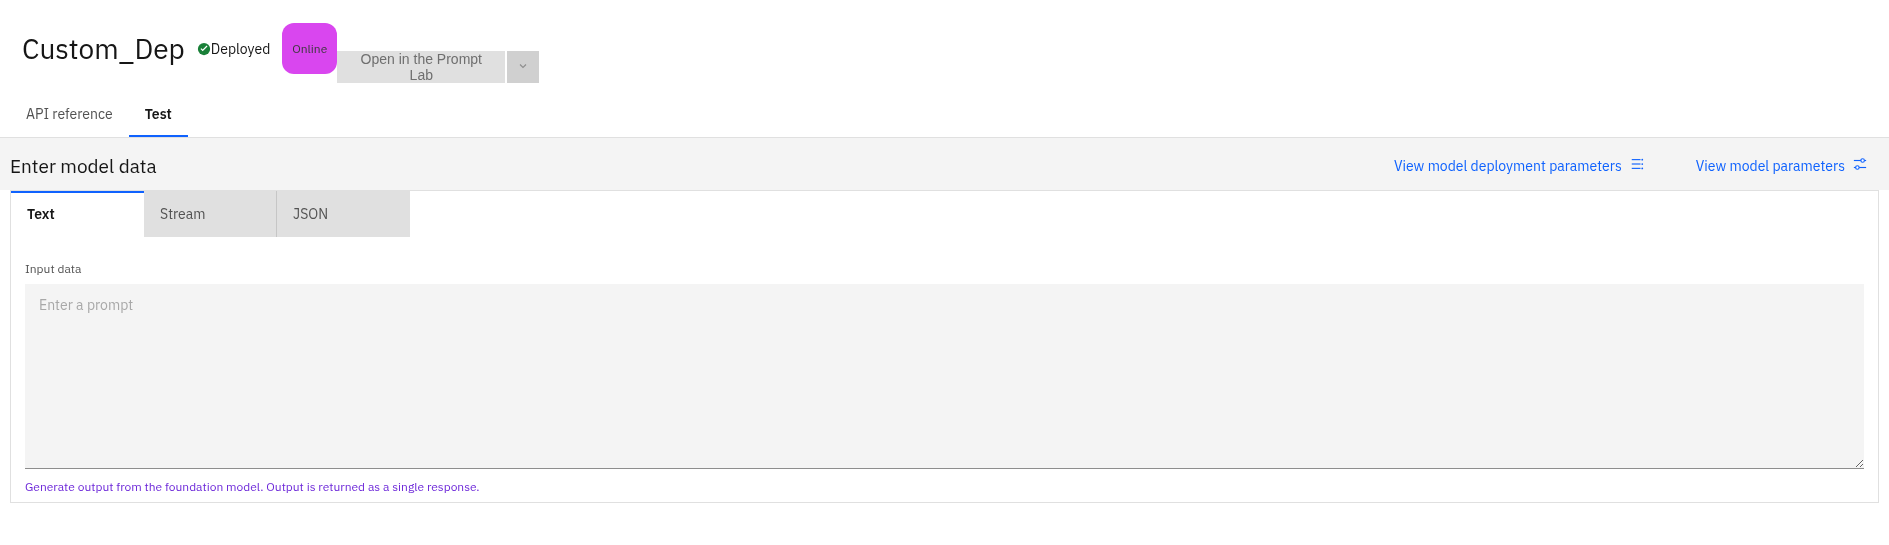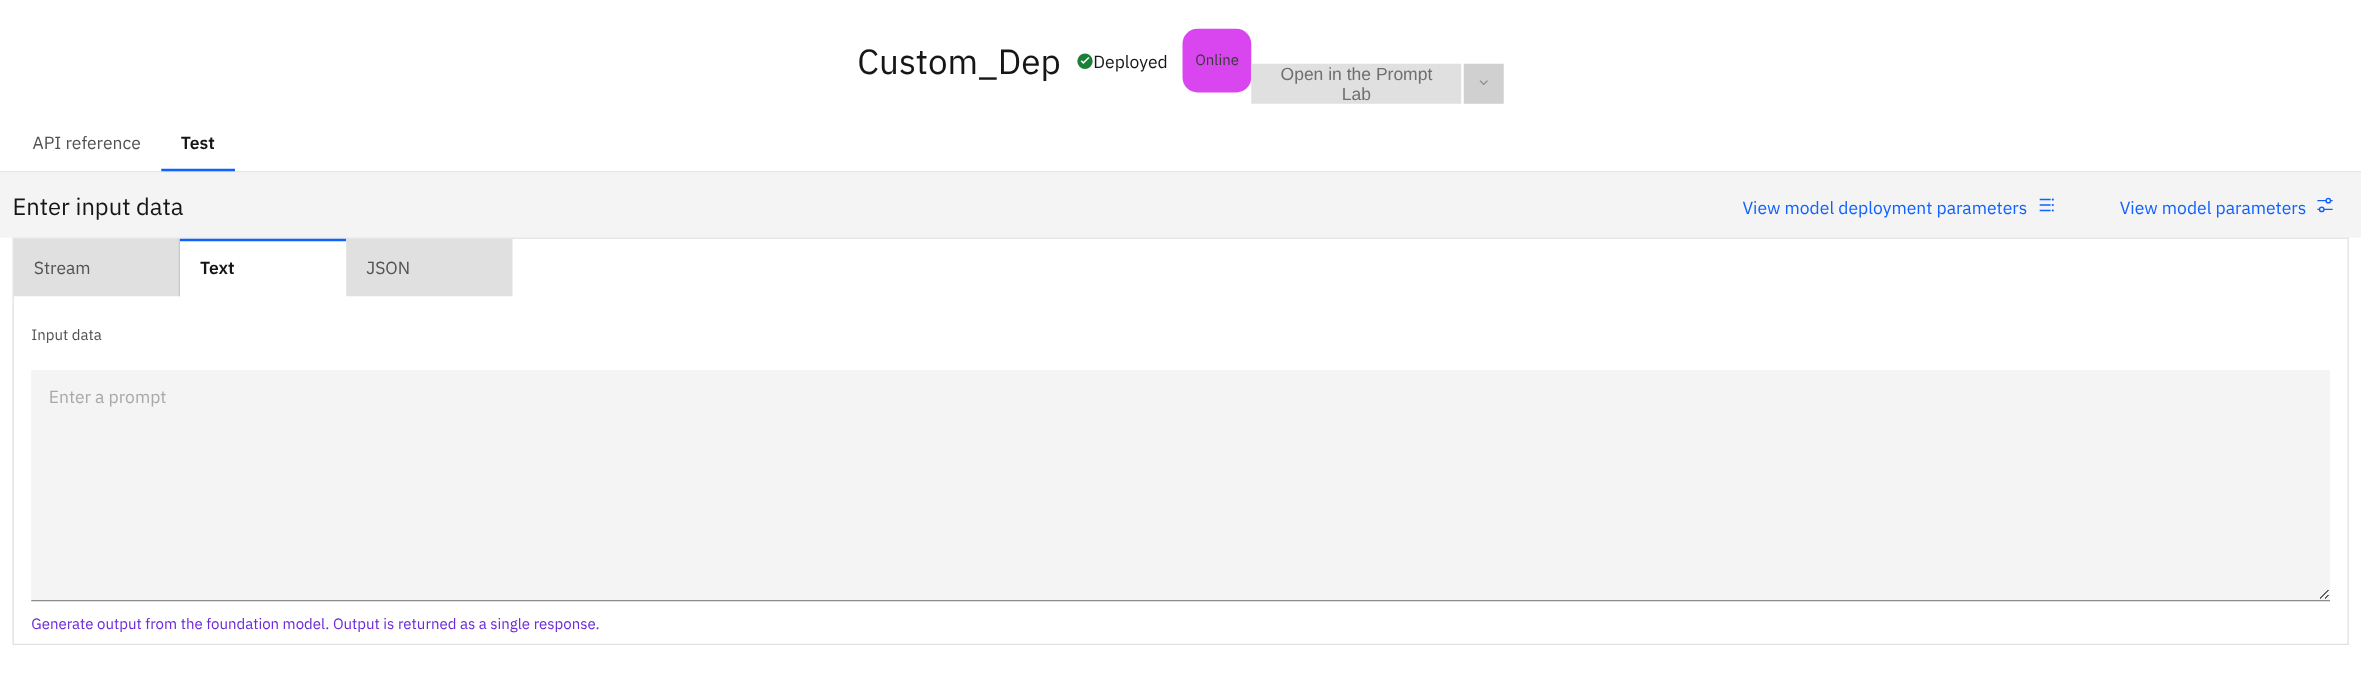--- a/index.html
+++ b/index.html
@@ -10,21 +10,21 @@
     body {
       font-family: "IBM Plex Sans", -apple-system, BlinkMacSystemFont, "Segoe UI", Arial, sans-serif;
       background: #ffffff;
       color: #161616;
       width: 1889px;
     }
     .header {
       display: flex;
       align-items: center;
       padding: 14px 22px 10px 22px;
-      justify-content: center;
+      justify-content: flex-start;
     }
     .header-left {
       display: flex;
       align-items: center;
       gap: 12px;
     }
     .page-title {
       font-size: 28px;
       font-weight: 400;
       color: #161616;
@@ -149,21 +149,21 @@
       border-top: 2px solid #0f62fe;
       padding-top: 12px;
       border-right: none;
     }
     .input-section {
       padding: 24px 14px 8px 14px;
     }
     .input-label {
       font-size: 12px;
       color: #525252;
-      margin-bottom: 20px;
+      margin-bottom: 8px;
       display: block;
     }
     .input-textarea {
       width: 100%;
       height: 185px;
       background: #f4f4f4;
       border: none;
       border-bottom: 1px solid #8d8d8d;
       padding: 12px 14px;
       font-size: 14px;
@@ -208,21 +208,21 @@
     </button>
   </div>
 </div>
 
 <div class="tabs-nav">
   <div class="tab-nav-item">API reference</div>
   <div class="tab-nav-item active">Test</div>
 </div>
 
 <div class="sub-header">
-  <div class="sub-title">Enter input data</div>
+  <div class="sub-title">Enter model data</div>
   <div class="sub-links">
     <div class="link-action">
       <span>View model deployment parameters</span>
       <span>
         <svg width="14" height="14" viewBox="0 0 16 16">
           <line x1="2" y1="3" x2="12" y2="3" stroke="#0f62fe" stroke-width="1.3"></line>
           <line x1="2" y1="8" x2="12" y2="8" stroke="#0f62fe" stroke-width="1.3"></line>
           <line x1="2" y1="13" x2="12" y2="13" stroke="#0f62fe" stroke-width="1.3"></line>
           <circle cx="14" cy="3" r="1" fill="#0f62fe"></circle>
           <circle cx="14" cy="8" r="1" fill="#0f62fe"></circle>
@@ -239,22 +239,22 @@
           <line x1="1" y1="12" x2="15" y2="12" stroke="#0f62fe" stroke-width="1.3"></line>
           <circle cx="5" cy="12" r="2" fill="#ffffff" stroke="#0f62fe" stroke-width="1.3"></circle>
         </svg>
       </span>
     </div>
   </div>
 </div>
 
 <div class="main-frame">
   <div class="sub-tabs">
+    <div class="sub-tab active">Text</div>
     <div class="sub-tab">Stream</div>
-    <div class="sub-tab active">Text</div>
     <div class="sub-tab">JSON</div>
   </div>
   <div class="input-section">
     <label class="input-label">Input data</label>
     <textarea class="input-textarea" placeholder="Enter a prompt" style=""></textarea>
     <div class="helper-text">Generate output from the foundation model. Output is returned as a single response.</div>
   </div>
 </div>
 
 </body></html>

